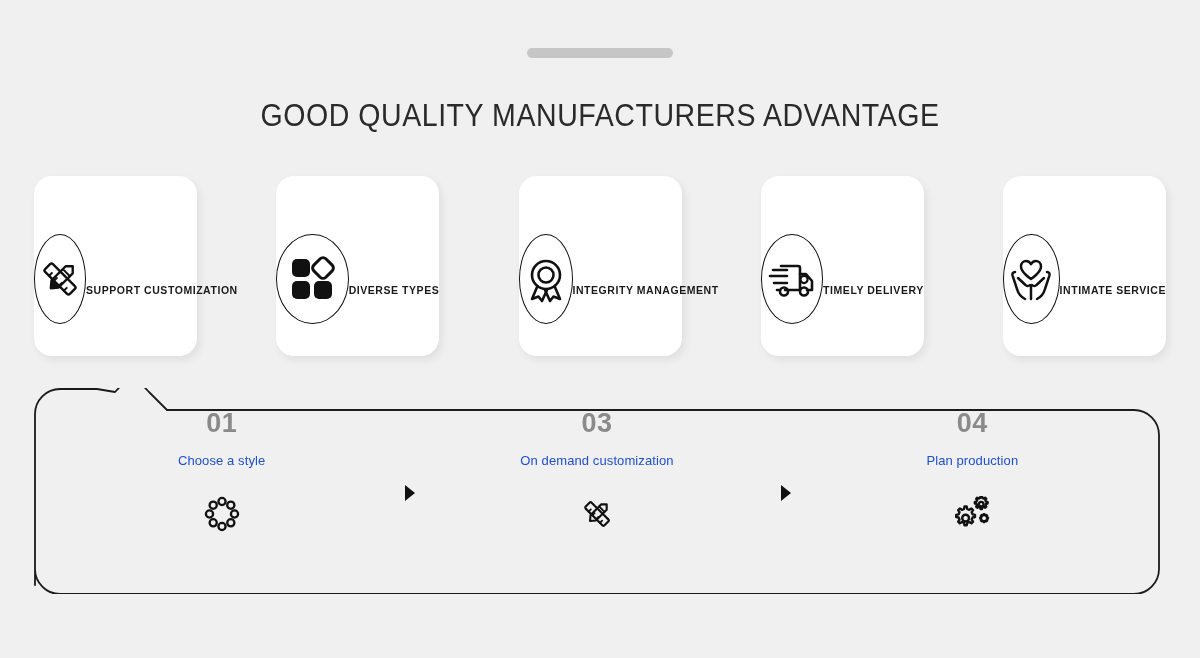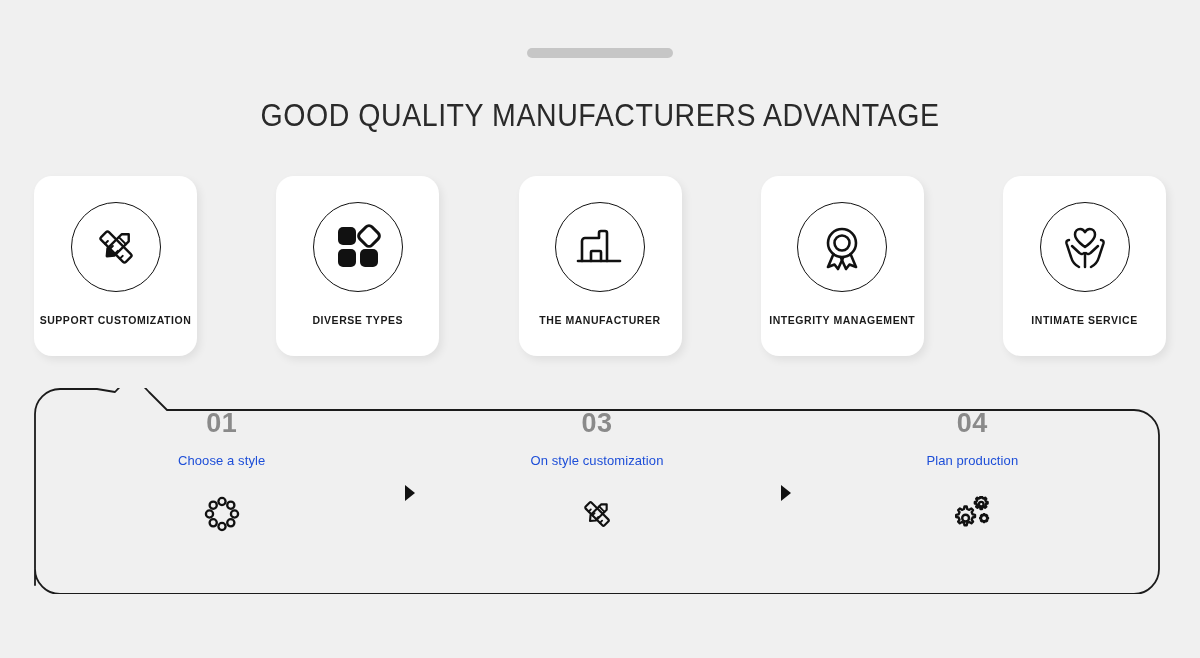--- a/index.html
+++ b/index.html
@@ -54,21 +54,20 @@
     display: flex;
     justify-content: space-between;
   }
   .card {
     width: 163px;
     height: 180px;
     background: #ffffff;
     border-radius: 18px;
     box-shadow: 3px 4px 9px rgba(0,0,0,0.07);
     display: flex;
-    flex-direction: column;
     align-items: center;
     box-sizing: border-box;
     padding-top: 26px;
   }
   .card-icon-circle {
     width: 90px;
     height: 90px;
     border-radius: 50%;
     border: 1.6px solid #111;
     display: flex;
@@ -185,43 +184,47 @@
         <rect x="4" y="26" width="18" height="18" rx="5" fill="#111"></rect>
         <rect x="26" y="26" width="18" height="18" rx="5" fill="#111"></rect>
         <g transform="rotate(45 35 13)">
           <rect x="26.5" y="4.5" width="17" height="17" rx="4" fill="none" stroke="#111" stroke-width="3"></rect>
         </g>
       </svg>
     </div>
     <div class="card-label">DIVERSE TYPES</div>
   </div>
 
-  <div class="card">
-    <div class="card-icon-circle">
-      <svg width="52" height="52" viewBox="0 0 52 52" fill="none" stroke="#111" stroke-width="2.6" stroke-linejoin="round" stroke-linecap="round">
-        <path d="M8 40 V20 a3 3 0 0 1 3-3 h14 V12 a2 2 0 0 1 2-2 h4 a2 2 0 0 1 2 2 v28"></path>
-        <path d="M17 40 v-9 a1 1 0 0 1 1-1 h8 a1 1 0 0 1 1 1 v9"></path>
-        <path d="M4 40 H46"></path>
-      </svg>
-    </div>
-    <div class="card-label">THE MANUFACTURER</div>
-  </div>
 
   <div class="card">
     <div class="card-icon-circle">
       <svg width="52" height="52" viewBox="0 0 52 52" fill="none" stroke="#111" stroke-width="2.6" stroke-linejoin="round" stroke-linecap="round">
         <circle cx="26" cy="22" r="14"></circle>
         <circle cx="26" cy="22" r="7.5"></circle>
         <path d="M17.5 33 L12 46 l6.5 -2.5 L22 48 l5 -11"></path>
         <path d="M34.5 33 L40 46 l-6.5 -2.5 L30 48 l-5 -11"></path>
       </svg>
     </div>
     <div class="card-label">INTEGRITY MANAGEMENT</div>
   </div>
 
+  <div class="card">
+    <div class="card-icon-circle">
+      <svg width="54" height="54" viewBox="0 0 54 54" fill="none" stroke="#111" stroke-width="2.6" stroke-linejoin="round" stroke-linecap="round">
+        <path d="M16 14 H33 a2 2 0 0 1 2 2 v22 H20"></path>
+        <path d="M35 22 h6 l6 7 v9 h-5"></path>
+        <path d="M12 38 h3"></path>
+        <circle cx="19" cy="39.5" r="4"></circle>
+        <circle cx="39" cy="39.5" r="4"></circle>
+        <path d="M8 18 h14 M5 24 h17 M9 31 h13"></path>
+        <circle cx="39" cy="27.5" r="3.6" stroke-width="2.2"></circle>
+      </svg>
+    </div>
+    <div class="card-label">TIMELY DELIVERY</div>
+  </div>
 
   <div class="card">
     <div class="card-icon-circle">
       <svg width="54" height="54" viewBox="0 0 54 54" fill="none" stroke="#111" stroke-width="2.5" stroke-linejoin="round" stroke-linecap="round">
         <path d="M27 27 C27 27 17 20.5 17 14.5 C17 11 19.6 9 22.2 9 C24.4 9 26.2 10.6 27 12.2 C27.8 10.6 29.6 9 31.8 9 C34.4 9 37 11 37 14.5 C37 20.5 27 27 27 27 Z"></path>
         <path d="M11 20 C9 20 8 21.6 8.6 23.6 L13 37 C14 40.6 17 45 21 47"></path>
         <path d="M43 20 C45 20 46 21.6 45.4 23.6 L41 37 C40 40.6 37 45 33 47"></path>
         <path d="M14 26 L21.5 33 a3 3 0 0 0 4.5 0"></path>
         <path d="M40 26 L32.5 33 a3 3 0 0 1 -4.5 0"></path>
         <path d="M27 34 V47"></path>
@@ -257,21 +260,21 @@
       <div class="step-arrow">
         <svg width="12" height="16" viewBox="0 0 12 16">
             <polygon points="1,0 11,8 1,16" fill="#111"></polygon>
           </svg>
       </div>
     </div>
 
 
     <div class="step">
       <div class="step-num">03</div>
-      <div class="step-label">On style customization</div>
+      <div class="step-label">On demand customization</div>
       <div class="step-icon">
         <svg width="38" height="38" viewBox="0 0 50 50" fill="none" stroke="#111" stroke-width="2.8" stroke-linejoin="round" stroke-linecap="round">
           <g transform="rotate(45 25 25)">
             <path d="M25 7 l5 5 v20 l-5 6 -5 -6 v-20 z"></path>
             <path d="M20 16 h10" stroke-width="2.4"></path>
           </g>
           <g transform="rotate(-45 25 25)">
             <rect x="19.5" y="7.5" width="11" height="35" rx="2"></rect>
             <path d="M19.5 15 h4 M19.5 22 h4 M19.5 29 h4 M19.5 36 h4" stroke-width="2.4"></path>
           </g>

